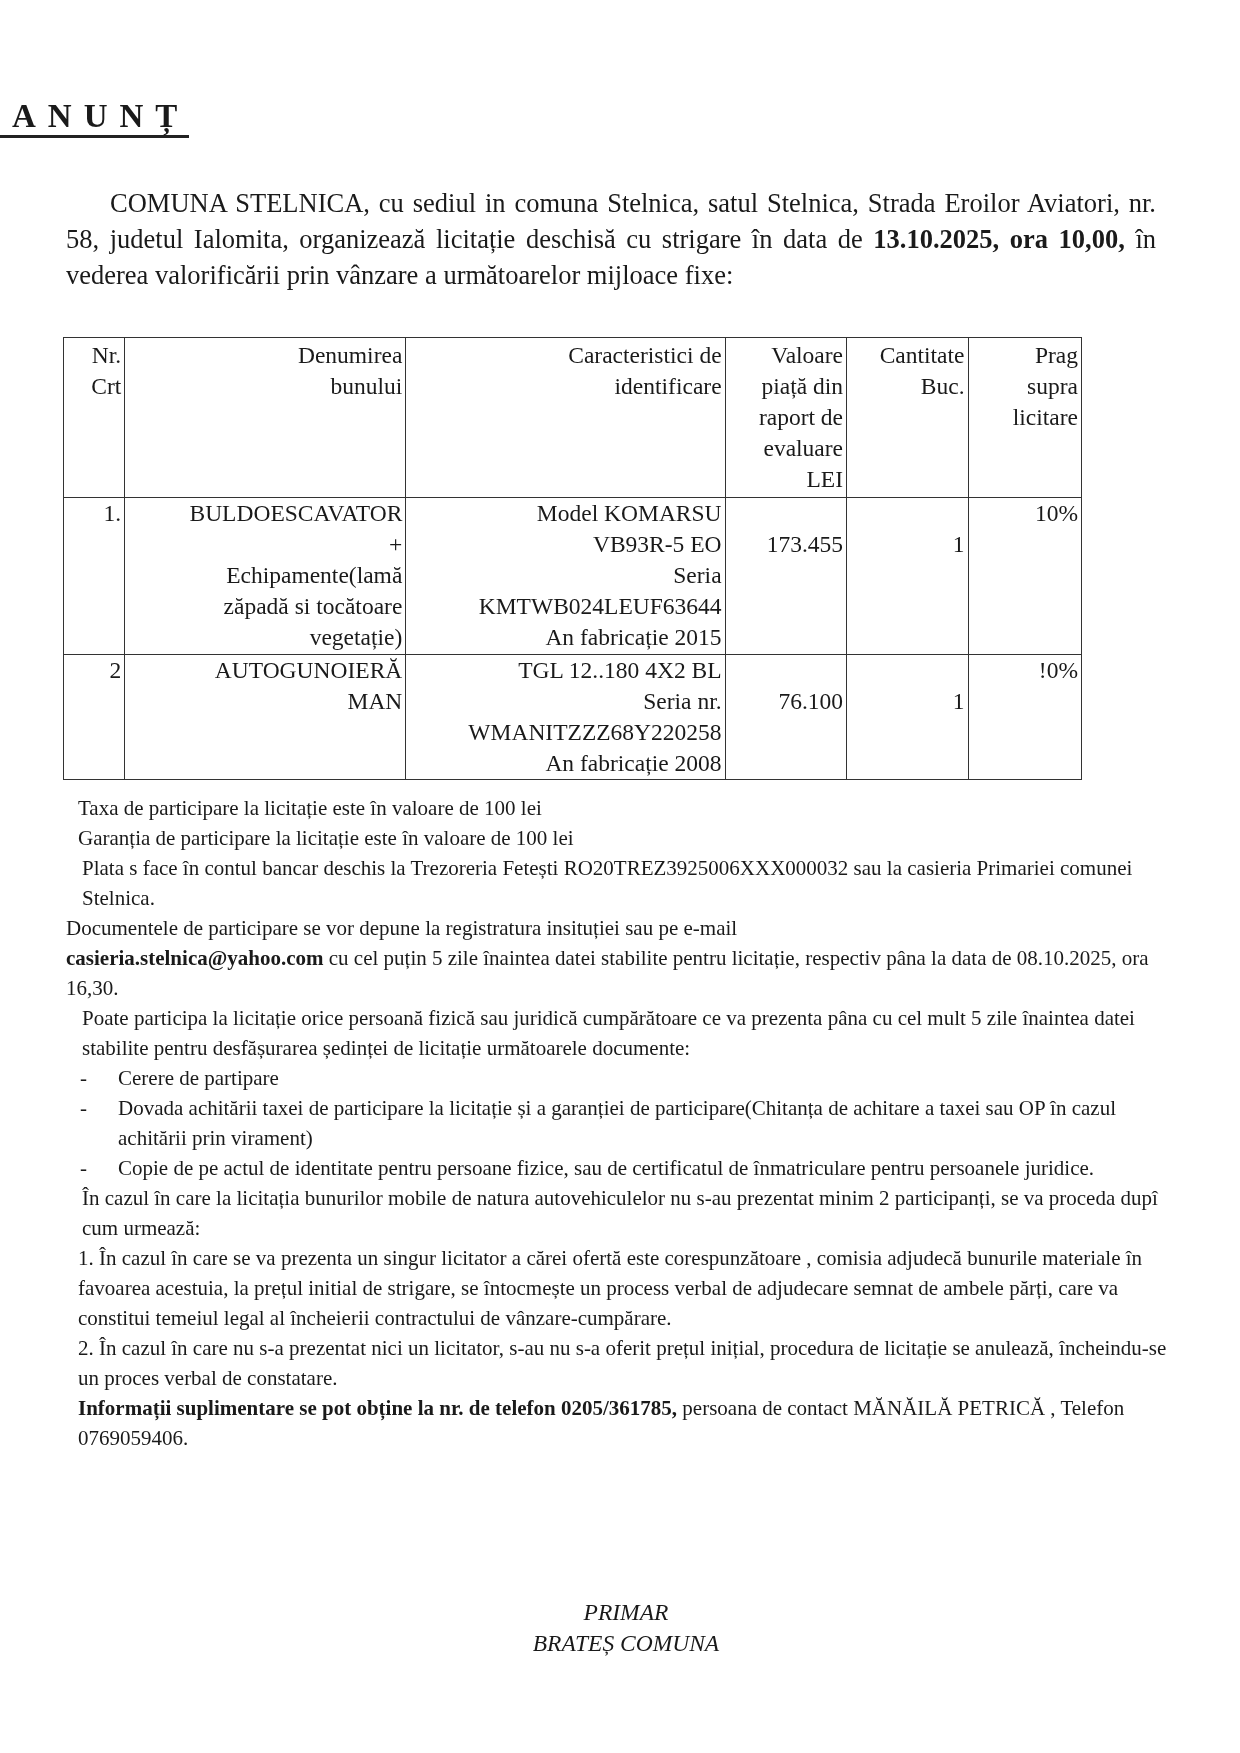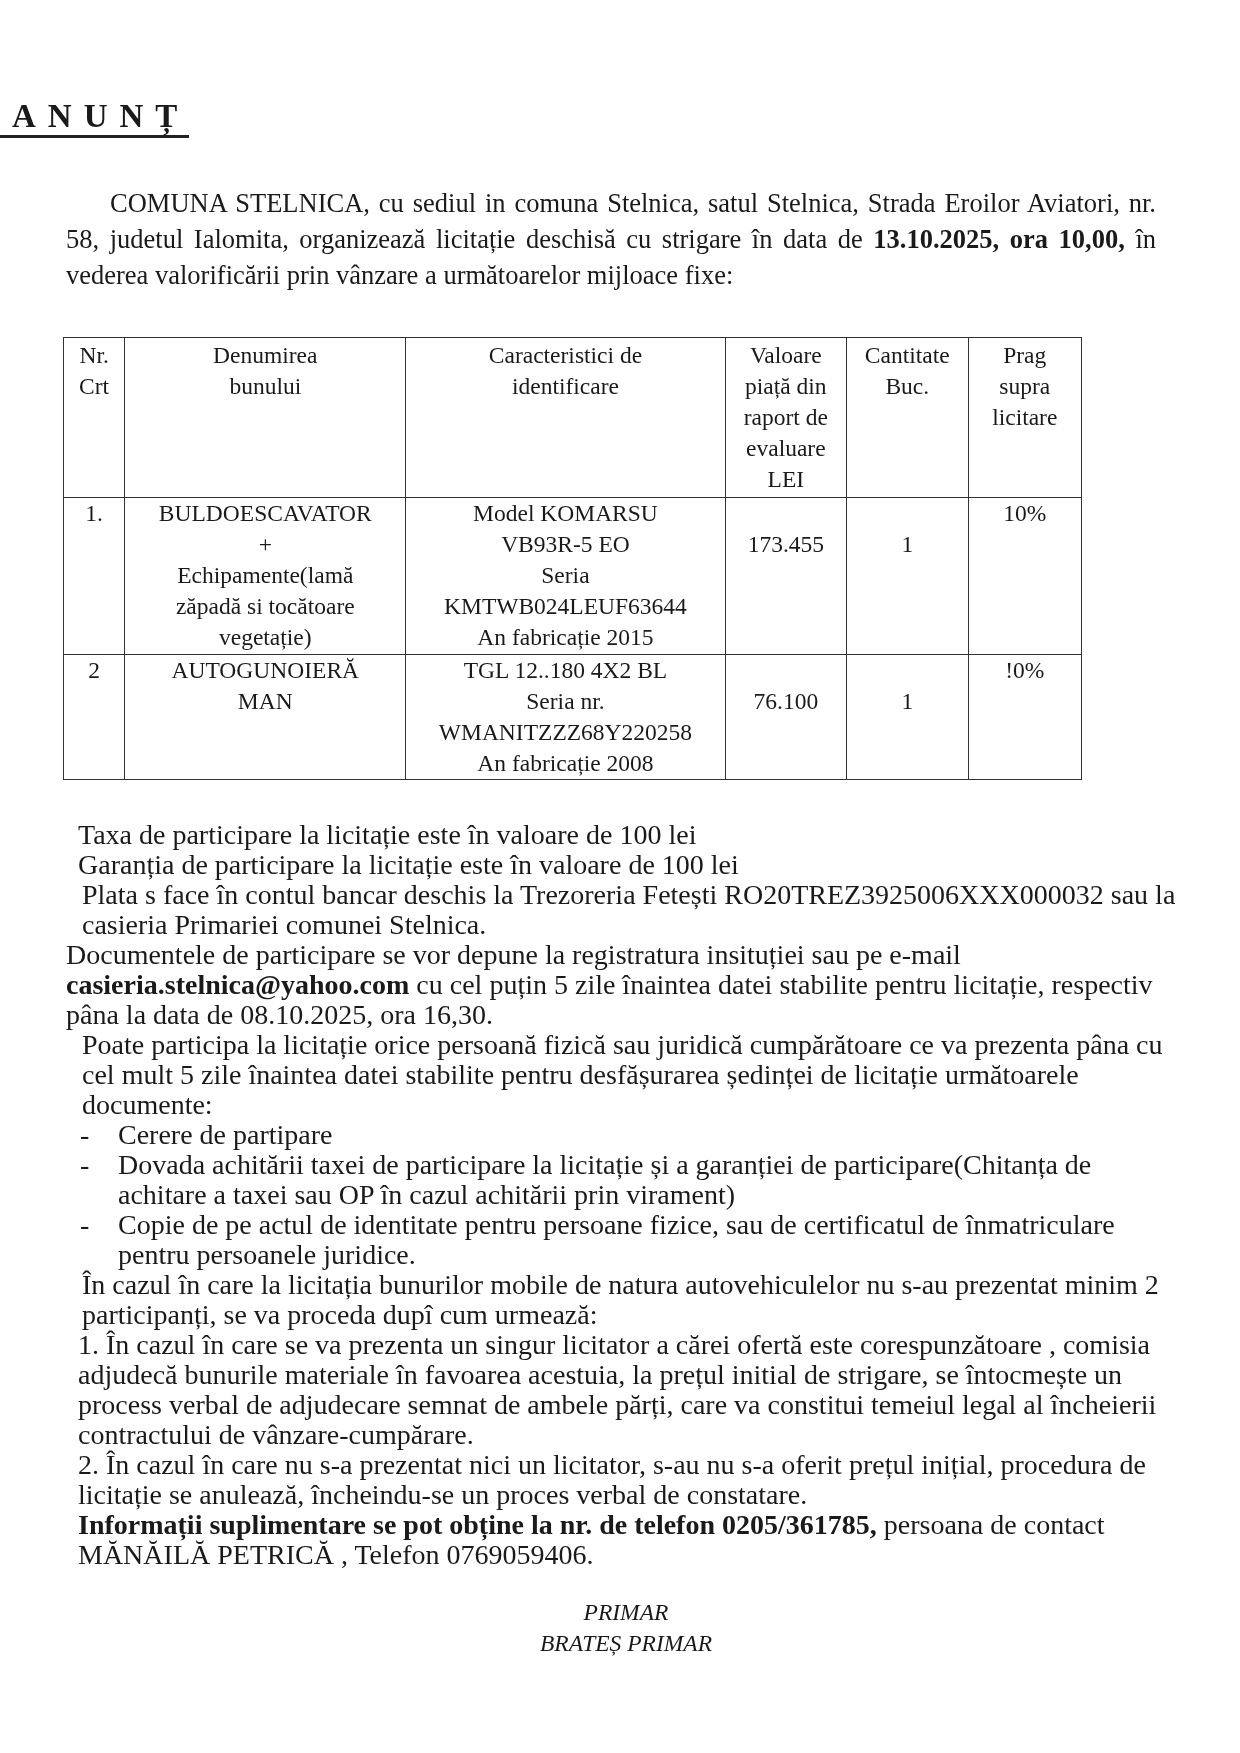--- a/index.html
+++ b/index.html
@@ -17,33 +17,33 @@
       position: absolute; left: 66px; top: 185px; width: 1090px;
       font-size: 26.5px; line-height: 36px; text-indent: 44px; text-align: justify;
     }
     .intro b { font-weight: bold; }
 
     table.goods {
       position: absolute; left: 63px; top: 337px; border-collapse: collapse;
       font-size: 23.5px; line-height: 31px; width: 1019px;
     }
     table.goods th, table.goods td {
-      border: 1.6px solid #333; vertical-align: top; text-align: center;
+      border: 1.6px solid #333; vertical-align: top; text-align: right;
       font-weight: normal; padding: 0 3px;
     }
     table.goods th { padding-top: 2px; height: 157px; }
     .c1 { width: 54px; } .c2 { width: 273px; } .c3 { width: 311px; }
     .c4 { width: 114px; } .c5 { width: 114px; } .c6 { width: 106px; }
     .row1 td { height: 156px; }
     .row2 td { height: 124px; }
     .vmid { padding-top: 31px !important; display: block; }
 
     .body-text {
-      position: absolute; left: 66px; top: 820px; width: 1110px;
-      font-size: 28px; line-height: 30px;
+      position: absolute; left: 66px; top: 793px; width: 1110px;
+      font-size: 21px; line-height: 30px;
     }
     .body-text p { margin: 0; }
     .indent1 { padding-left: 12px; }
     .indent2 { padding-left: 16px; }
     .ul { margin: 0; padding: 0; list-style: none; }
     .ul li { position: relative; padding-left: 52px; }
     .ul li .dash { position: absolute; left: 14px; top: 0; }
     .bold { font-weight: bold; }
     .sign {
       position: absolute; left: 0; width: 1240px; text-align: center;
@@ -118,16 +118,16 @@
       <li><span class="dash">-</span><span>Copie de pe  actul de identitate  pentru persoane fizice, sau de certificatul de înmatriculare pentru persoanele juridice.</span></li>
     </ul>
     <p class="indent2"><span>În cazul în care la licitația bunurilor mobile  de natura autovehiculelor nu  s-au prezentat  minim 2 participanți, se va proceda  dupî cum urmează:</span></p>
     <p class="indent1">1. În cazul  în care  se va prezenta  un singur  licitator  a cărei  ofertă   este corespunzătoare , comisia  adjudecă bunurile materiale  în favoarea acestuia, la prețul initial de strigare, se întocmește un process verbal  de adjudecare semnat de ambele părți, care va constitui  temeiul legal  al încheierii  contractului de vânzare-cumpărare.</p>
     <p class="indent1">2. În cazul  în care nu s-a prezentat  nici un  licitator,  s-au nu s-a  oferit  prețul inițial, procedura de licitație  se anulează, încheindu-se  un  proces  verbal de constatare.</p>
     <p class="indent1"><span class="bold">Informații  suplimentare se pot  obține la nr. de  telefon 0205/361785,</span><span>  persoana de contact MĂNĂILĂ PETRICĂ , Telefon  0769059406.</span></p>
   </div>
 
   <div class="sign">
     <div>PRIMAR</div>
-    <div>BRATEȘ PRIMAR</div>
+    <div>BRATEȘ COMUNA</div>
   </div>
 
 </div>
 
 </body></html>

